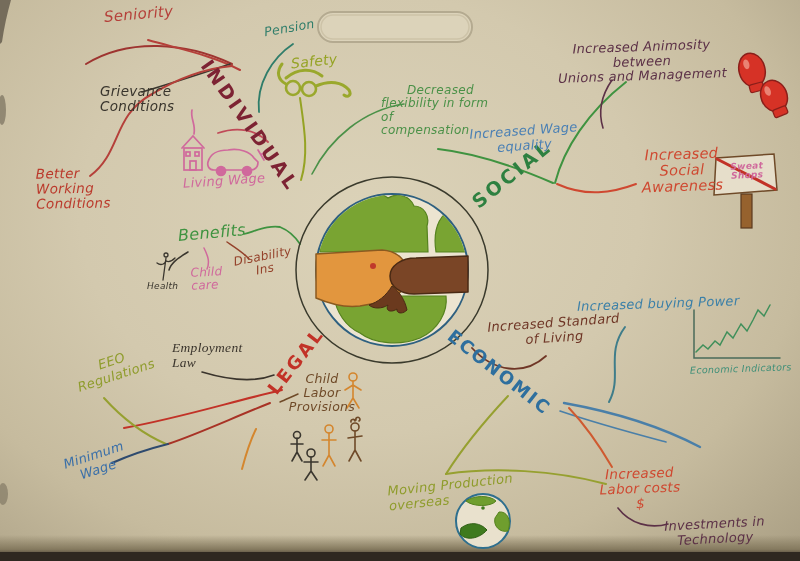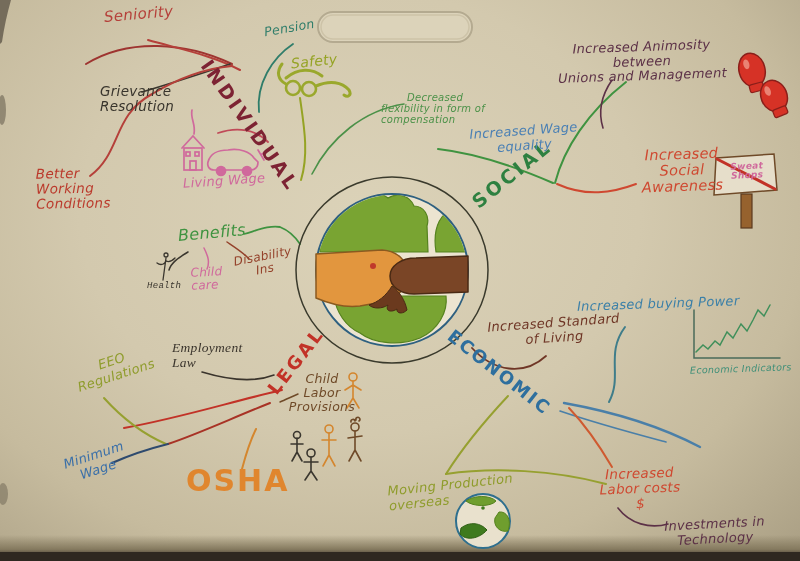--- a/index.html
+++ b/index.html
@@ -184,35 +184,35 @@
   </g>
 </svg>
 
 <div class="lbl root" style="left:214px;top:56px;transform:rotate(55deg);color:#7d2333;font-size:19px;letter-spacing:3px;">INDIVIDUAL</div>
 <div class="lbl root" style="left:468px;top:196px;transform:rotate(-39deg);color:#2e8040;font-size:19px;letter-spacing:3px;">SOCIAL</div>
 <div class="lbl root" style="left:456px;top:326px;transform:rotate(38deg);color:#2e6f9e;font-size:18px;letter-spacing:2px;">ECONOMIC</div>
 <div class="lbl root" style="left:264px;top:386px;transform:rotate(-52deg);color:#c23227;font-size:18px;letter-spacing:3px;">LEGAL</div>
 
 <div class="lbl" style="left:104px;top:6px;color:#b5403a;font-size:15px;transform:rotate(-5deg);">Seniority</div>
 <div class="lbl" style="left:100px;top:84px;color:#38342c;font-size:13.5px;">Grievance
-Resolution</div>
+Conditions</div>
 <div class="lbl" style="left:36px;top:166px;color:#bb3a2c;font-size:13.5px;transform:rotate(-1deg);">Better
 Working
 Conditions</div>
 <div class="lbl" style="left:183px;top:174px;color:#d0699c;font-size:13px;transform:rotate(-4deg);">Living Wage</div>
 <div class="lbl" style="left:264px;top:21px;color:#2f7d6a;font-size:12.5px;transform:rotate(-10deg);">Pension</div>
 <div class="lbl" style="left:291px;top:54px;color:#95a324;font-size:14px;transform:rotate(-6deg);">Safety</div>
 <div class="lbl" style="left:178px;top:224px;color:#3f9340;font-size:16px;transform:rotate(-5deg);">Benefits</div>
-<div class="lbl" style="left:147px;top:281px;color:#3a362e;font-size:9px;font-family:Liberation Mono, monospace;">Health</div>
+<div class="lbl" style="left:147px;top:281px;color:#3a362e;font-size:9px;">Health</div>
 <div class="lbl" style="left:191px;top:266px;color:#d0699c;font-size:12px;transform:rotate(-3deg);">Child
 care</div>
 <div class="lbl" style="left:233px;top:250px;color:#94412a;font-size:12px;transform:rotate(-11deg);width:62px;text-align:center;">Disability
 Ins</div>
 
-<div class="lbl" style="left:381px;top:92px;color:#4b9148;font-size:10px;width:118px;text-indent:26px;">Decreased
+<div class="lbl" style="left:381px;top:84px;color:#4b9148;font-size:12px;width:118px;text-indent:26px;">Decreased
 flexibility in form of
 compensation</div>
 <div class="lbl" style="left:467px;top:124px;color:#4b80b4;font-size:13px;width:114px;text-align:center;transform:rotate(-4deg);">Increased Wage
 equality</div>
 <div class="lbl" style="left:548px;top:40px;color:#5c3147;font-size:13px;width:188px;text-align:center;transform:rotate(-2deg);">Increased Animosity between
 Unions and Management</div>
 <div class="lbl" style="left:634px;top:146px;color:#cf4830;font-size:14.5px;width:96px;text-align:center;transform:rotate(-2deg);">Increased
 Social
 Awareness</div>
 <div class="lbl sign-text" style="left:722px;top:162px;color:#d0699c;font-size:9px;width:50px;transform:rotate(-3deg);">Sweat Shops</div>
@@ -228,18 +228,17 @@
 Technology</div>
 <div class="lbl" style="left:388px;top:478px;color:#8f9c2c;font-size:13px;transform:rotate(-6deg);">Moving Production
 overseas</div>
 
 <div class="lbl" style="left:172px;top:340px;color:#3a342c;font-size:13.5px;font-family:Liberation Serif, serif;">Employment
 Law</div>
 <div class="lbl" style="left:68px;top:354px;color:#8f9c2c;font-size:13px;width:92px;text-align:center;transform:rotate(-18deg);">EEO
 Regulations</div>
 <div class="lbl" style="left:56px;top:448px;color:#3a6fa8;font-size:13px;width:80px;text-align:center;transform:rotate(-18deg);">Minimum
 Wage</div>
-<div class="lbl" style="left:186px;top:464px;color:#e0862e;font-size:30px;font-weight:bold;font-style:normal;letter-spacing:2px;">OSHA</div>
 <div class="lbl" style="left:286px;top:372px;color:#6f4a28;font-size:12.5px;width:72px;text-align:center;">Child
 Labor
 Provisions</div>
 
 </div>
 
 </body></html>

